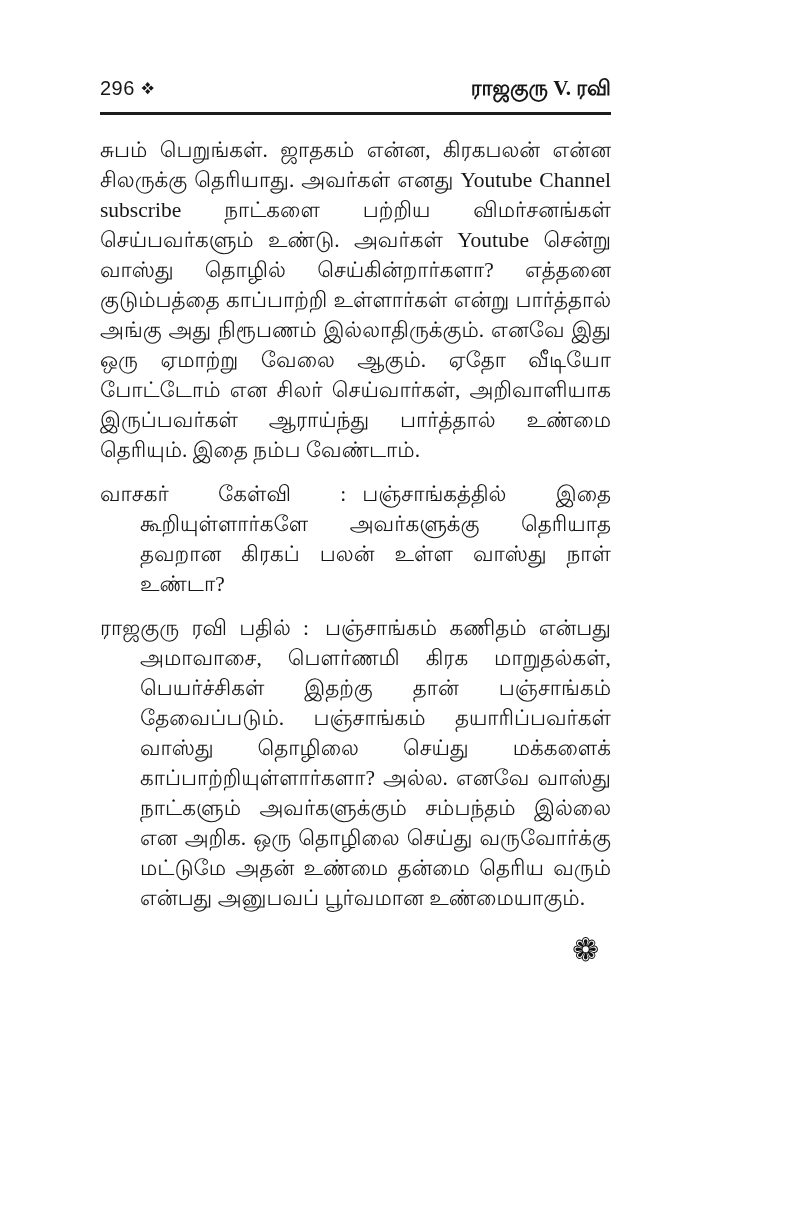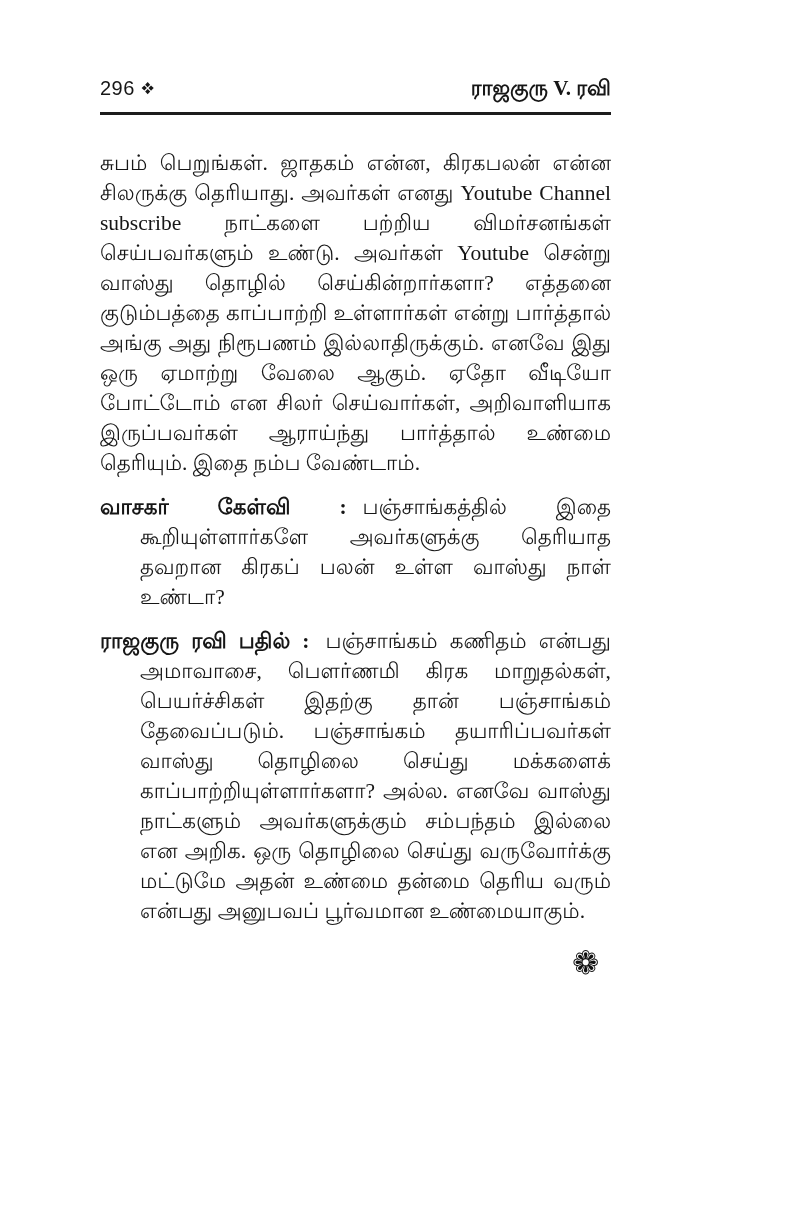--- a/index.html
+++ b/index.html
@@ -55,34 +55,34 @@
     left: 100px;
     right: 84px;
     top: 112px;
     height: 3px;
     background: #1c1c1c;
   }
   .content {
     position: absolute;
     left: 100px;
     right: 84px;
-    top: 148px;
+    top: 135px;
   }
   .para {
     font-size: 21.5px;
     line-height: 30px;
     text-align: justify;
     margin: 0 0 14px 0;
   }
   .qa {
     padding-left: 40px;
     text-indent: -40px;
   }
   .qa-label {
-    font-weight: bold;
+    font-weight: normal;
     margin-right: 16px;
     white-space: nowrap;
   }
   .ornament {
     margin-top: 18px;
     text-align: right;
     padding-right: 12px;
     font-size: 34px;
     line-height: 38px;
     color: #111111;

